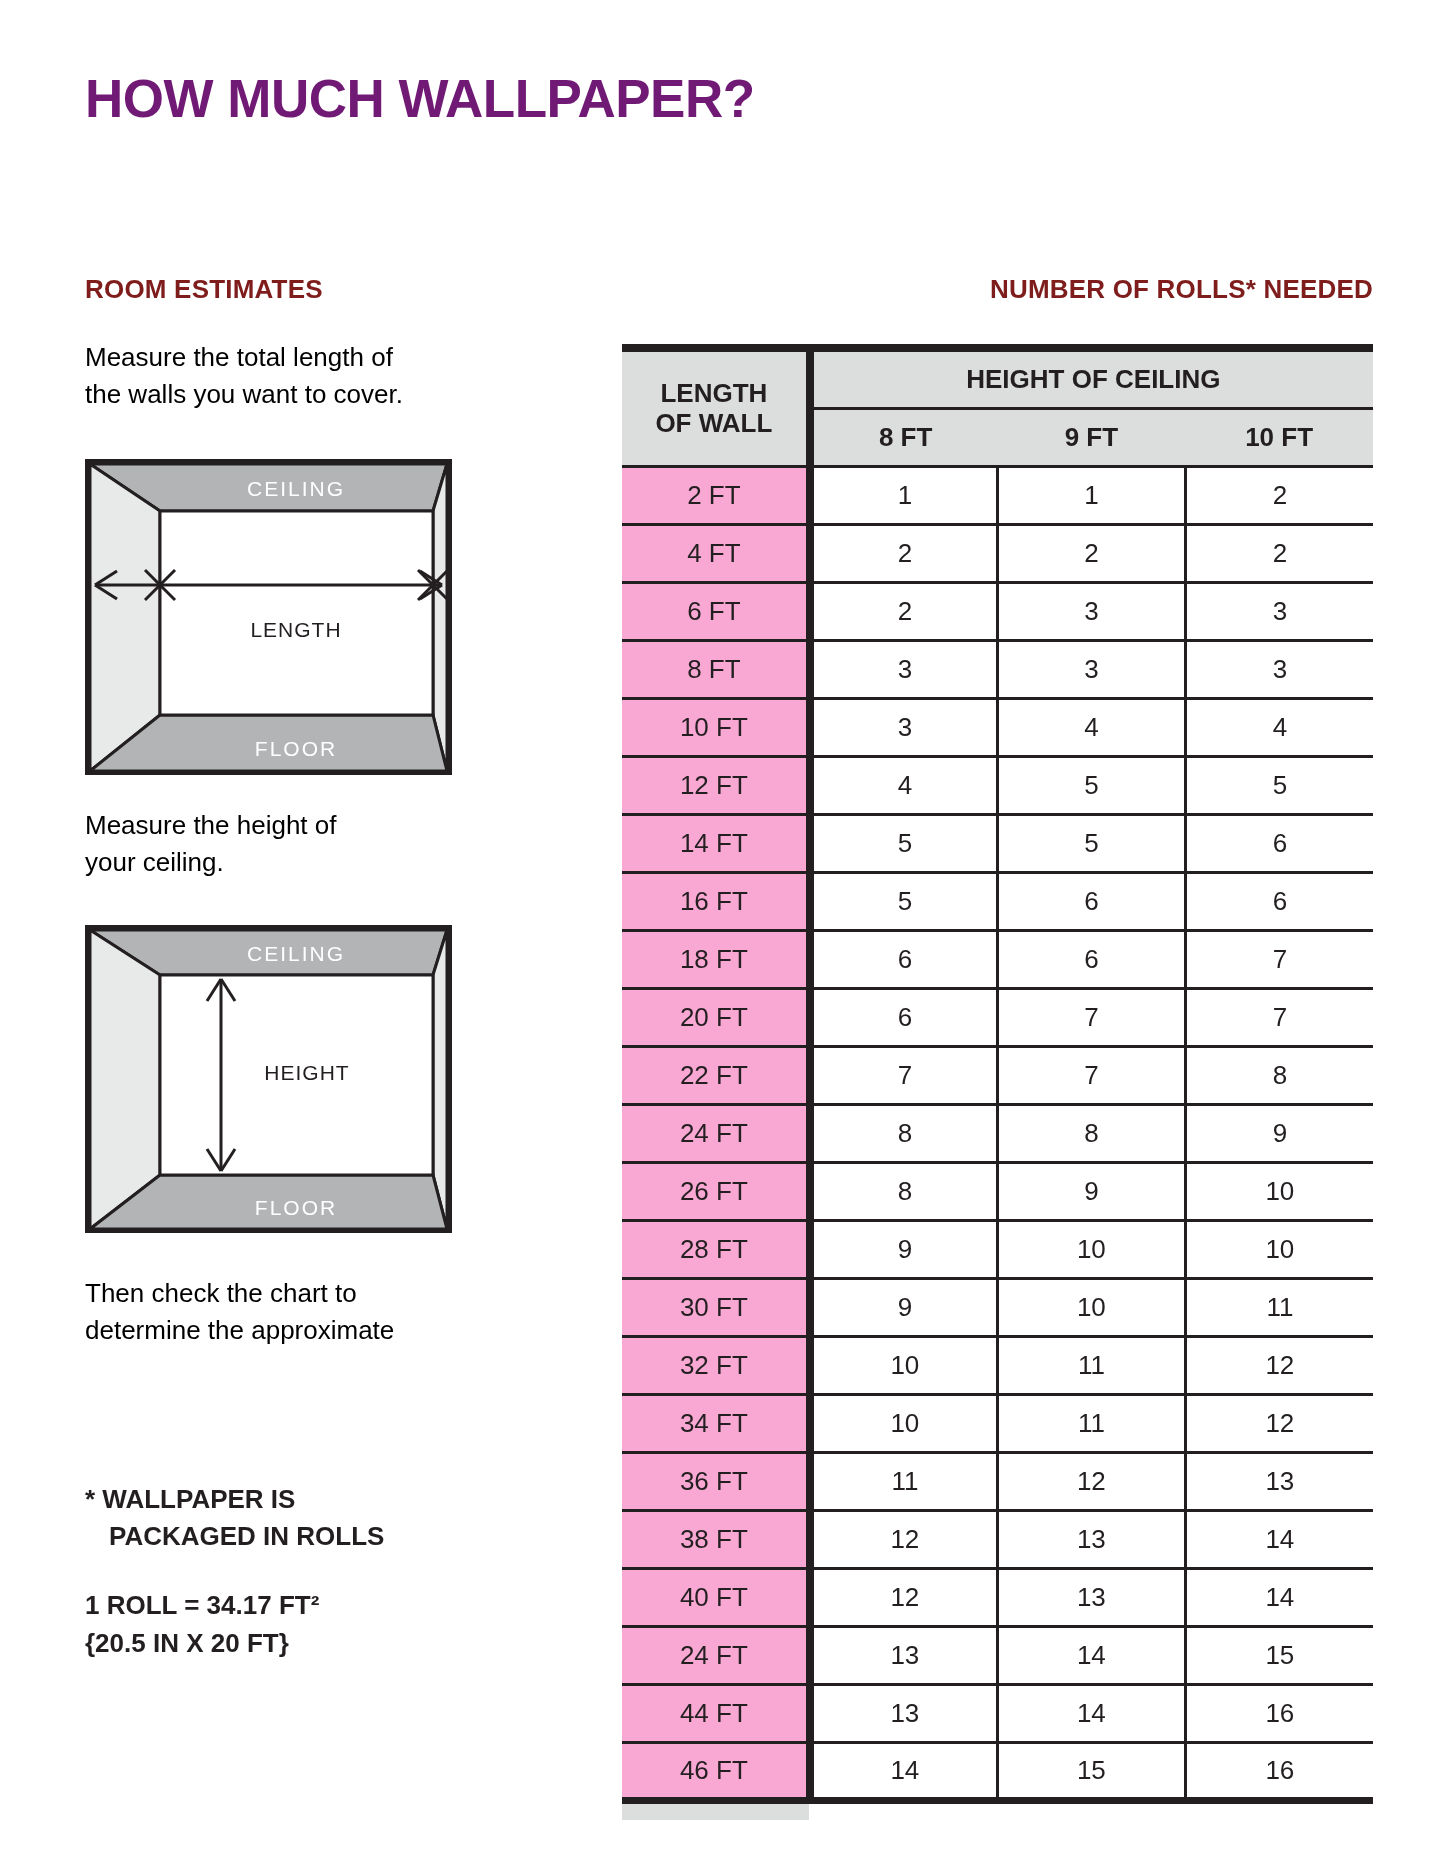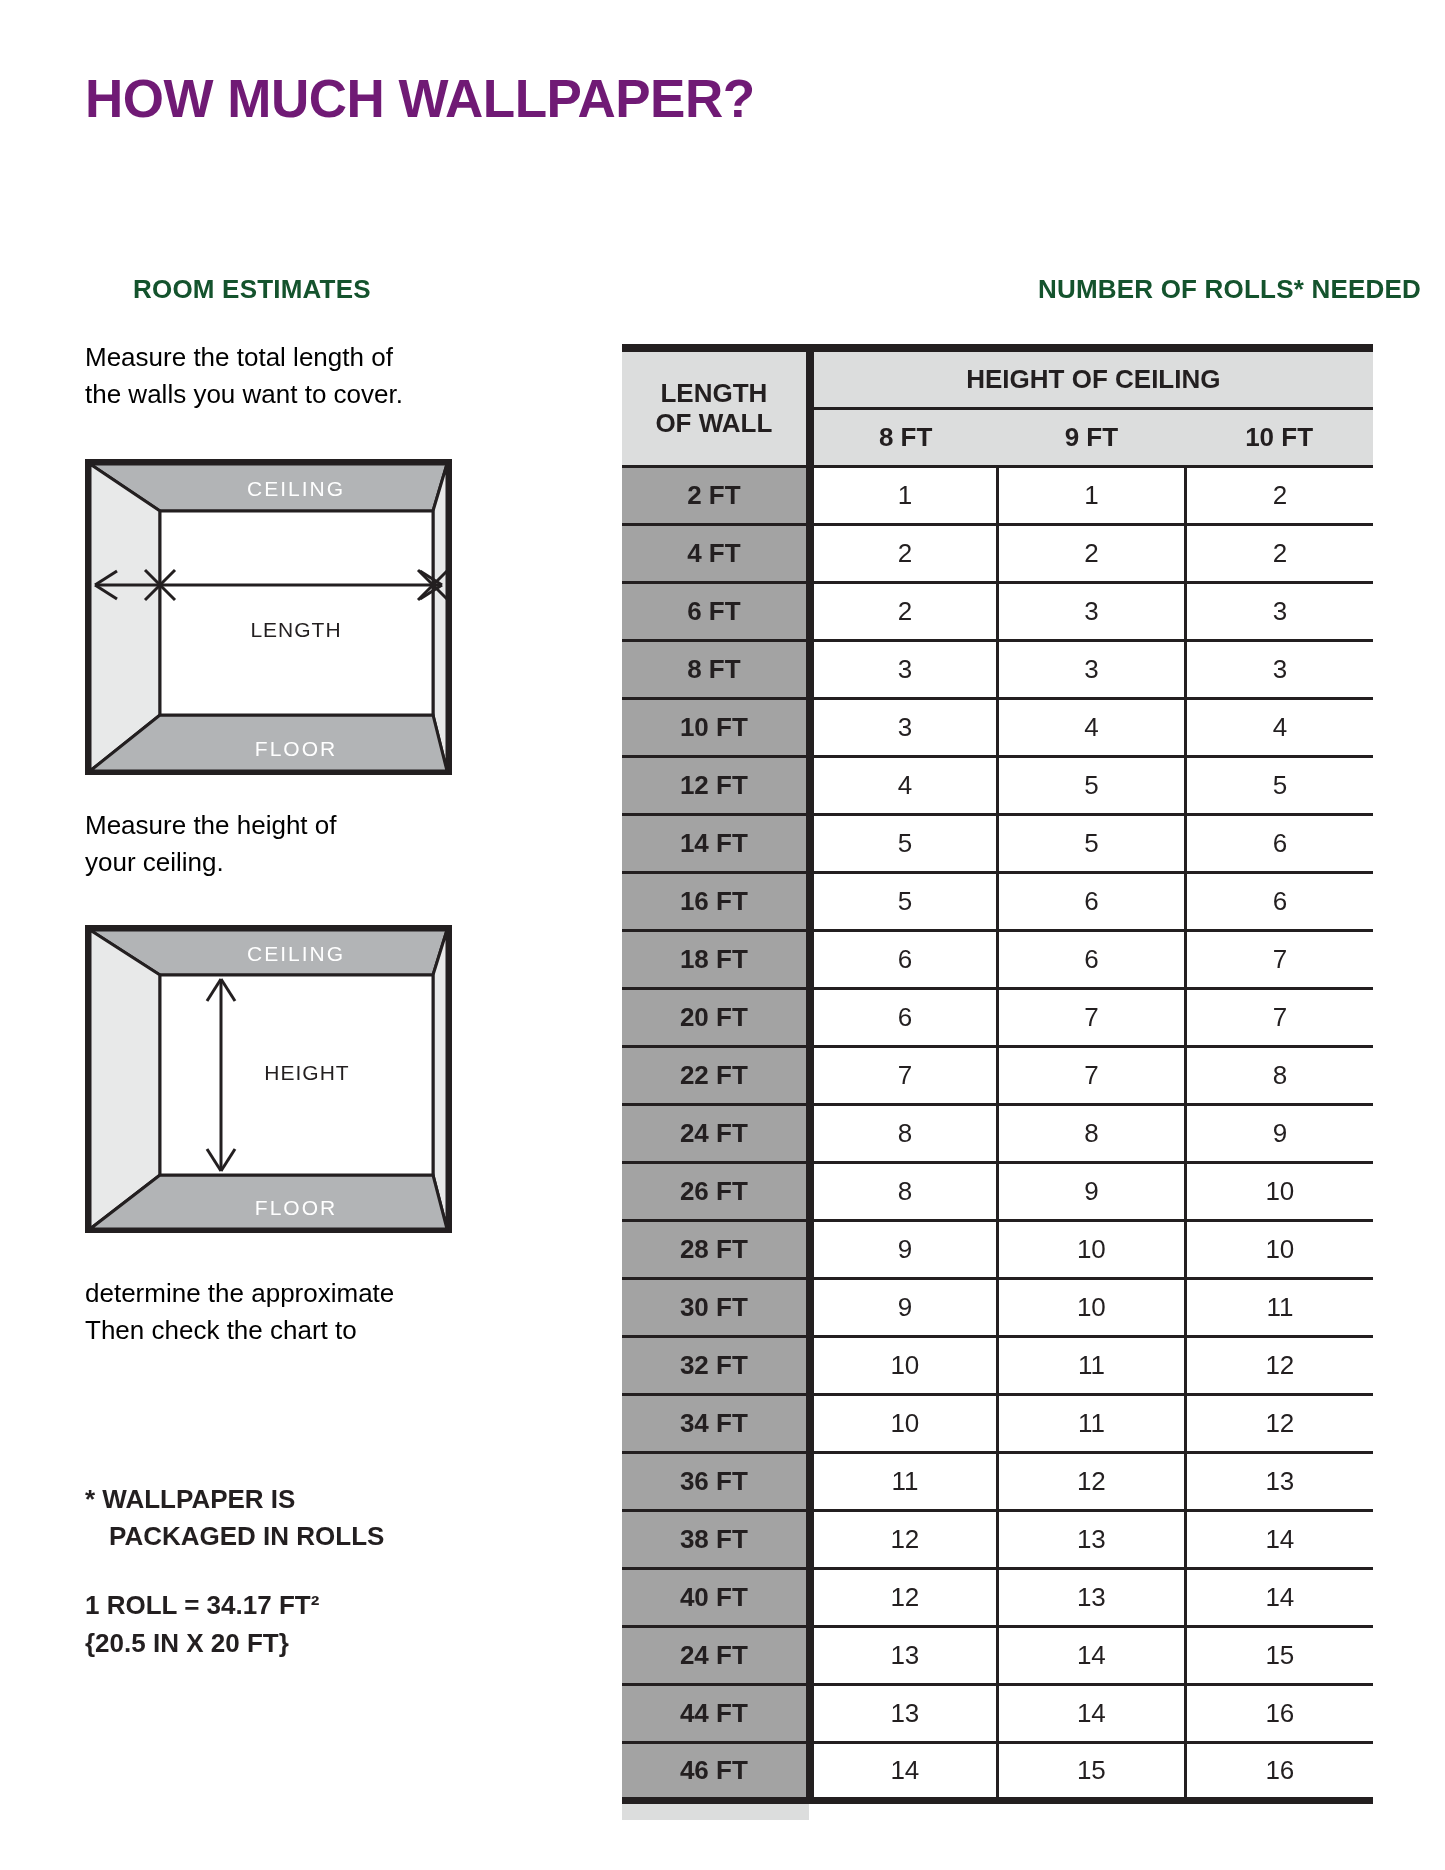--- a/index.html
+++ b/index.html
@@ -9,21 +9,21 @@
     font-family:"Liberation Sans", sans-serif;
     color:#231f20;
   }
   .page-title {
     position:absolute; left:85px; top:68px;
     font-size:53px; font-weight:bold; letter-spacing:-0.5px;
     color:#701a75; white-space:nowrap;
   }
   .section-heading {
     position:absolute; font-size:26px; font-weight:bold;
-    color:#14532d; white-space:nowrap; letter-spacing:0.2px;margin-left:48px;
+    color:#7f1d1d; white-space:nowrap; letter-spacing:0.2px;
   }
   #room-estimates-heading { left:85px; top:274px; }
   #rolls-heading { left:622px; top:274px; width:751px; text-align:right; }
   .para {
     position:absolute; left:85px; font-size:26px; line-height:37px;
     color:#000000;
   }
   .para span { display:block; }
   #step1 { top:339px; }
   #step2 { top:807px; }
@@ -62,21 +62,21 @@
   th.row-header {
     font-weight:bold; line-height:30px; padding-bottom:6px;
   }
   th.group-header {
     border-left:8px solid #231f20; border-bottom:3px solid #231f20;
     font-weight:bold;
   }
   th.sub-header { font-weight:bold; }
   th.sub-header.first { border-left:8px solid #231f20; }
   tbody td { border-top:3px solid #231f20; background:#ffffff; }
-  tbody td.len { background:#a3a3a3; font-weight:bold; }
+  tbody td.len { background:#f9a8d4; font-weight:normal; }
   tbody td.v0 { border-left:8px solid #231f20; }
   tbody td.v1, tbody td.v2 { border-left:3px solid #231f20; }
   .table-tab { width:187px; height:16px; background:#dcdddd; }
 </style>
 </head>
 <body>
 
 <div class="page-title">HOW MUCH WALLPAPER?</div>
 
 <div class="section-heading" id="room-estimates-heading">ROOM ESTIMATES</div>
@@ -132,22 +132,22 @@
       <line x1="136" y1="246" x2="122" y2="224"></line>
       <line x1="136" y1="246" x2="150" y2="224"></line>
     </g>
     <text x="211" y="36" text-anchor="middle" font-size="21" letter-spacing="2" fill="#ffffff">CEILING</text>
     <text x="211" y="290" text-anchor="middle" font-size="21" letter-spacing="2" fill="#ffffff">FLOOR</text>
     <text x="222" y="155" text-anchor="middle" font-size="21" letter-spacing="1" fill="#231f20">HEIGHT</text>
   </svg>
 </div>
 
 <div class="para" id="step3">
+  <span>Then check the chart to</span>
   <span>determine the approximate</span>
-  <span>Then check the chart to</span>
 </div>
 
 <div class="footnote">
   <span>* WALLPAPER IS</span>
   <span class="indent">PACKAGED IN ROLLS</span>
 </div>
 
 <div class="roll-info">
   <span>1 ROLL = 34.17 FT²</span>
   <span>{20.5 IN X 20 FT}</span>

